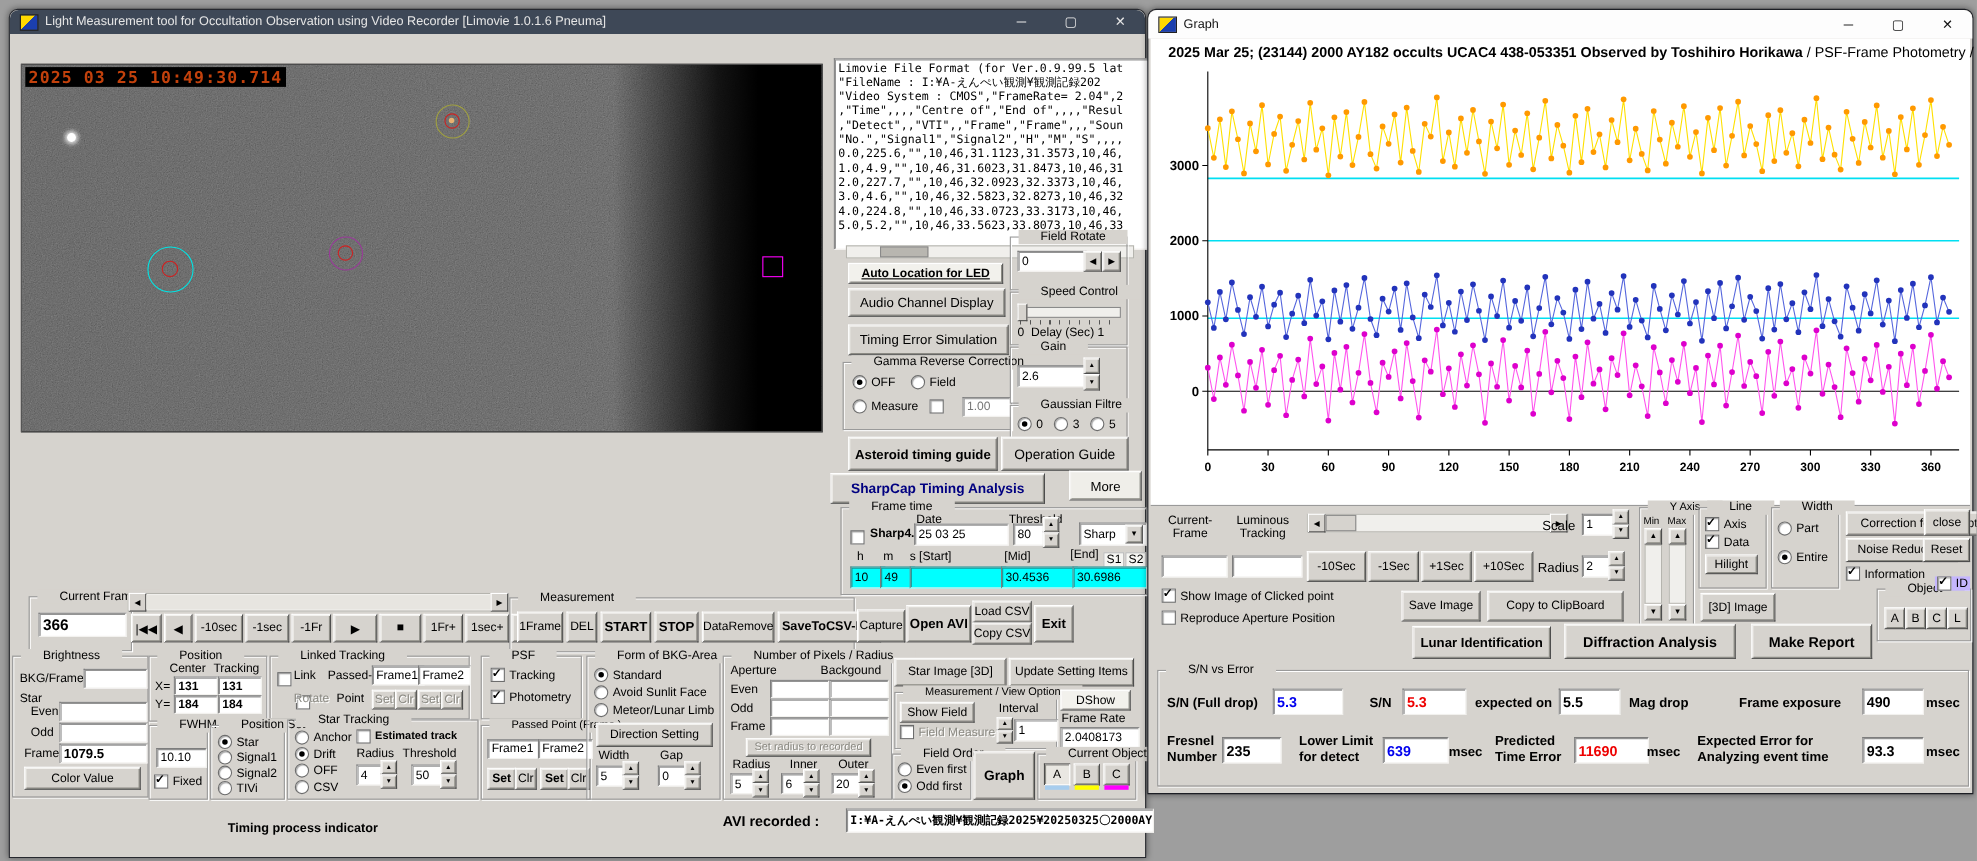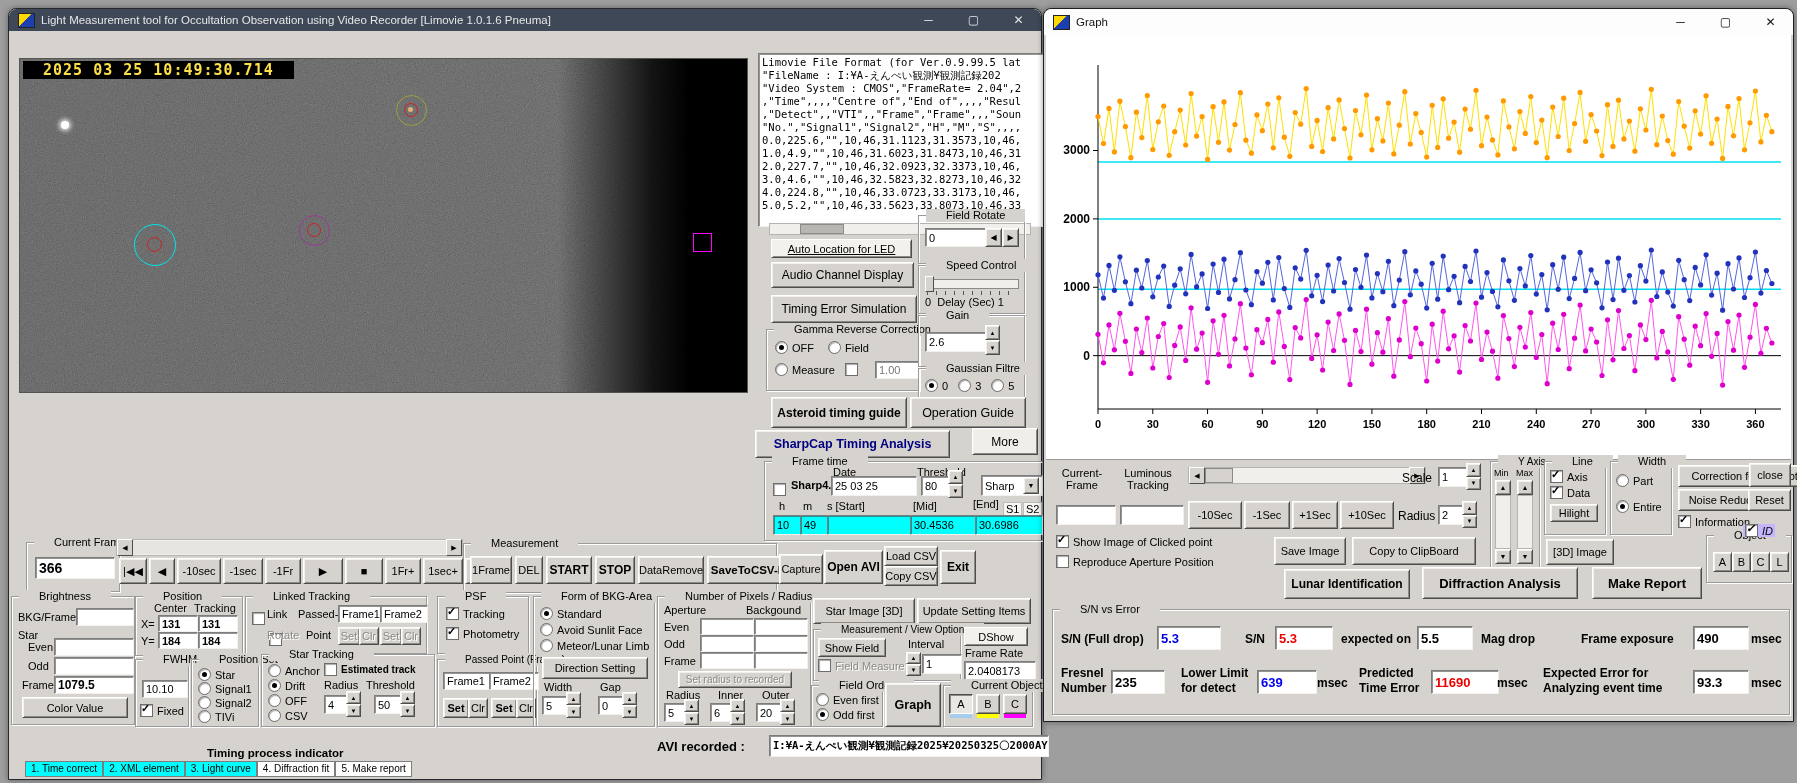--- a/index.html
+++ b/index.html
@@ -64,21 +64,21 @@
           <feColorMatrix type="matrix" values="0.33 0.33 0.33 0 0 0.33 0.33 0.33 0 0 0.33 0.33 0.33 0 0 0 0 0 0 1"></feColorMatrix>
           <feComponentTransfer>
               <feFuncR type="linear" slope="0.5" intercept="0.09"></feFuncR>
               <feFuncG type="linear" slope="0.5" intercept="0.09"></feFuncG>
               <feFuncB type="linear" slope="0.5" intercept="0.09"></feFuncB>
             </feComponentTransfer>
         </filter>
         <rect width="727" height="333" filter="url(#vn)"></rect>
       </svg>
       <div class="ab" style="left:0;top:0;width:727px;height:333px;background:linear-gradient(90deg,rgba(0,0,0,.30) 0%,rgba(0,0,0,.28) 74%,rgba(0,0,0,.88) 87%,#000 92%);"></div>
-      <div class="ab mono" style="left:3px;top:2px;color:#fde047;font-size:15px;font-weight:bold;letter-spacing:1px;background:#000;padding:0 20px;">2025 03 25 10:49:30.714</div>
+      <div class="ab mono" style="left:3px;top:2px;color:#c2410c;font-size:15px;font-weight:bold;letter-spacing:1px;background:#000;padding:0 3px;">2025 03 25 10:49:30.714</div>
       <div class="ab" style="left:41px;top:62px;width:8px;height:8px;border-radius:50%;background:#fff;box-shadow:0 0 4px 2px rgba(255,255,255,.8);"></div>
       <div class="ab" style="left:114px;top:165px;width:40px;height:40px;border-radius:50%;border:1.5px solid #00e5e5;"></div>
       <div class="ab" style="left:127px;top:178px;width:13px;height:13px;border-radius:50%;border:1.5px solid #cc2222;"></div>
       <div class="ab" style="left:279px;top:156px;width:29px;height:29px;border-radius:50%;border:1.5px solid #993a99;"></div>
       <div class="ab" style="left:287px;top:164px;width:12px;height:12px;border-radius:50%;border:1.5px solid #cc2222;"></div>
       <div class="ab" style="left:376px;top:36px;width:29px;height:29px;border-radius:50%;border:1.5px solid #a0a040;"></div>
       <div class="ab" style="left:384px;top:44px;width:12px;height:12px;border-radius:50%;border:1.5px solid #cc2222;"></div>
       <div class="ab" style="left:388px;top:48px;width:5px;height:5px;border-radius:50%;background:#e8b070;"></div>
       <div class="ab" style="left:673px;top:174px;width:17px;height:17px;border:1.5px solid #ff00ff;"></div>
     </div>
@@ -95,21 +95,21 @@
       <div>2.0,227.7,"",10,46,32.0923,32.3373,10,46,</div>
       <div>3.0,4.6,"",10,46,32.5823,32.8273,10,46,32</div>
       <div>4.0,224.8,"",10,46,33.0723,33.3173,10,46,</div>
       <div>5.0,5.2,"",10,46,33.5623,33.8073,10,46,33</div>
     </div>
     <div class="ab sbtrack" style="left:760px;top:214px;width:260px;height:10px;">
       <div style="width:42px;height:8px;background:#b8b6b0;border:1px solid #8a8a8a;margin-left:30px;"></div>
     </div>
 
     <div class="b" style="left:762px;top:230px;width:139px;height:17px;background:#f2f1ec;">
-        <span style="text-decoration:underline;">Auto Location for LED</span>
+        <span style="text-decoration:underline;font-weight:bold;">Auto Location for LED</span>
       </div>
     <div class="b" style="left:762px;top:253px;width:141px;height:24px;font-size:12px;">Audio Channel Display</div>
     <div class="b" style="left:762px;top:286px;width:144px;height:26px;font-size:12px;">Timing Error Simulation</div>
 
     <div class="gb" style="left:757px;top:320px;width:152px;height:60px;">
       <span class="lg">Gamma Reverse Correction</span>
       <div class="ab vrow" style="left:8px;top:11px;">
           <span class="rd on"></span>
           <span class="lb">OFF</span>
         <span class="rd" style="margin-left:10px;"></span>
@@ -469,41 +469,37 @@
       <div class="b" style="left:59px;top:8px;width:22px;height:18px;">
           <span>C</span>
           <span class="colorbar" style="background:#ff00ff;"></span>
         </div>
     </div>
 
     <span class="ab lb bd" style="left:648px;top:730px;font-size:13px;">AVI recorded :</span>
     <div class="tb mono bd" style="left:760px;top:726px;width:272px;height:20px;font-size:10.5px;">I:¥A-えんぺい観測¥観測記録2025¥20250325〇2000AY182自宅¥19_46_31.avi</div>
 
     <span class="ab lb bd" style="left:198px;top:738px;font-size:11.5px;">Timing process indicator</span>
-    <div class="ab" style="left:16px;top:752px;display:flex;">
-      <span class="tab">1. Time correct</span>
-      <span class="tab">2. XML element</span>
-      <span class="tab">3. Light curve</span>
-      <span class="tab off">4. Diffraction fit</span>
-      <span class="tab off">5. Make report</span>
-    </div>
   </div>
 
   <div class="win" style="left:1043px;top:8px;width:749px;height:712px;border-color:#1c1e24;">
     <div class="tbar light">
       <span class="appicon"></span>
       <span class="ttext">Graph</span>
       <span class="capbtns">
         <span class="capb">─</span>
         <span class="capb">▢</span>
         <span class="capb">✕</span>
       </span>
     </div>
 
     <div class="ab" style="left:2px;top:26px;width:745px;height:424px;background:#fff;border-bottom:1px solid #9a9a9a;">
+      <div class="ctitle" style="position:absolute;left:16px;top:5px;">
+        <span class="bd">2025 Mar 25; (23144) 2000 AY182 occults UCAC4 438-053351 Observed by Toshihiro Horikawa</span><span> / PSF-Frame Photometry /</span>
+      </div>
       <svg id="csvg" width="745" height="398" style="position:absolute;left:0;top:24px;">
           <line x1="52" y1="103.11332007952288" x2="735" y2="103.11332007952288" stroke="#00dff2" stroke-width="1.5"></line>
           <line x1="52" y1="159.87673956262427" x2="735" y2="159.87673956262427" stroke="#00dff2" stroke-width="1.5"></line>
           <line x1="52" y1="230.31809145129225" x2="735" y2="230.31809145129225" stroke="#00dff2" stroke-width="1.5"></line>
           <line x1="52" y1="296.65606361829026" x2="735" y2="296.65606361829026" stroke="#000" stroke-width="1"></line>
           <line x1="52" y1="6" x2="52" y2="350" stroke="#000" stroke-width="1"></line>
           <line x1="52" y1="350" x2="735" y2="350" stroke="#000" stroke-width="1"></line>
           <line x1="47" y1="296.65606361829026" x2="52" y2="296.65606361829026" stroke="#000"></line>
           <text x="44" y="300.65606361829026" text-anchor="end" class="yt">0</text>
           <line x1="47" y1="228.26640159045724" x2="52" y2="228.26640159045724" stroke="#000"></line>
@@ -1001,21 +997,21 @@
       <div class="ab vrow" style="left:10px;top:96px;">
           <span class="cb"></span>
           <span class="lb">Reproduce Aperture Position</span>
         </div>
       <div class="b" style="left:228px;top:78px;width:70px;height:26px;">Save Image</div>
       <div class="b" style="left:306px;top:78px;width:122px;height:26px;">Copy to ClipBoard</div>
       <div class="b" style="left:500px;top:80px;width:66px;height:24px;">[3D] Image</div>
 
       <div class="gb" style="left:660px;top:76px;width:84px;height:46px;">
         <span class="lg">Object</span>
-        <div class="ab vrow" style="left:36px;top:-12px;background:#c4b5fd;padding:0 2px;font-style:italic;">
+        <div class="ab vrow" style="left:52px;top:-12px;background:#c4b5fd;padding:0 2px;">
             <span class="cb on"></span>
             <span class="lb">ID</span>
           </div>
         <div class="b" style="left:6px;top:16px;width:17px;height:18px;">A</div>
         <div class="b" style="left:25px;top:16px;width:17px;height:18px;">B</div>
         <div class="b" style="left:44px;top:16px;width:17px;height:18px;">C</div>
         <div class="b" style="left:63px;top:16px;width:17px;height:18px;">L</div>
       </div>
 
       <div class="b bd" style="left:238px;top:110px;width:124px;height:28px;font-size:12px;">Lunar Identification</div>

